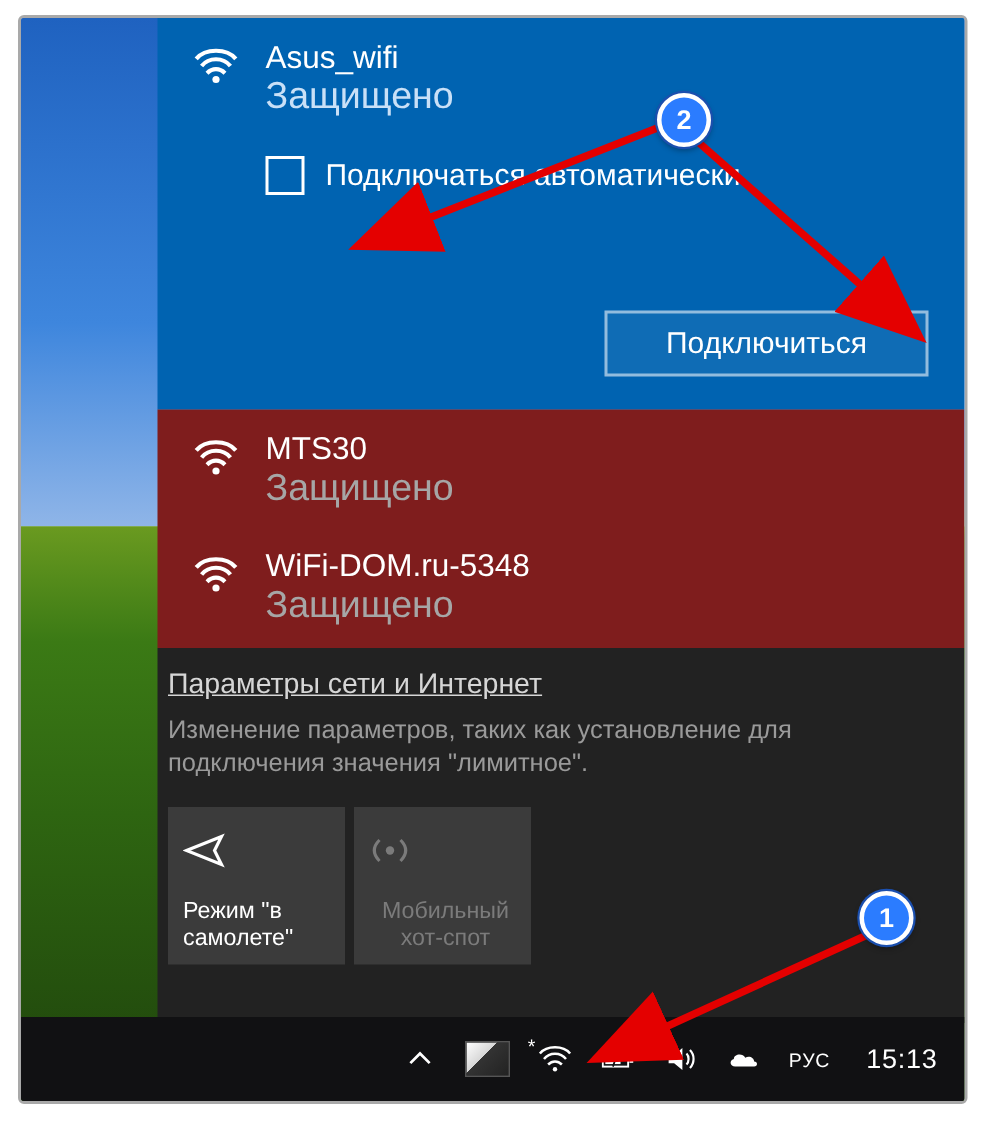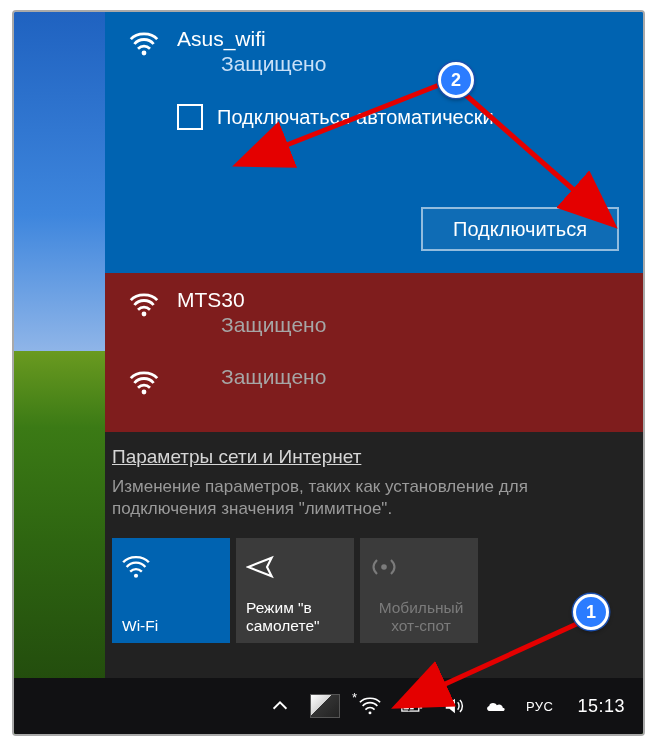--- a/index.html
+++ b/index.html
@@ -81,45 +81,44 @@
   .wifi-icon svg { width: 30px; height: 24px; display:block; }
   .net-block {
     flex: 1;
   }
   .net-name {
     font-size: 21px;
     font-weight: 400;
     line-height: 26px;
   }
   .net-sub {
-    font-size: 21px;
+    font-size: 25px;
     color: #c9e0f7;
     line-height: 24px;
-    margin-left: 44px;
   }
   .auto-row {
     display: flex;
     align-items: center;
     margin-top: 28px;
     margin-left: 48px;
     font-size: 20px;
   }
   .checkbox {
     width: 26px;
     height: 26px;
     border: 2px solid #fff;
     margin-right: 14px;
     box-sizing: border-box;
     flex: none;
   }
   .connect-btn {
     position: absolute;
     right: 24px;
     bottom: 22px;
-    width: 198px;
+    width: 216px;
     height: 44px;
     border: 2px solid rgba(255,255,255,0.55);
     background: rgba(255,255,255,0.06);
     color: #fff;
     font-size: 20px;
     display: flex;
     align-items: center;
     justify-content: center;
     box-sizing: border-box;
   }
@@ -295,42 +294,32 @@
         <div class="net-item other">
           <span class="wifi-icon">
             <svg viewBox="0 0 24 20">
                 <path d="M1 6 C6 0 18 0 23 6" stroke="#fff" stroke-width="2.3" fill="none"></path>
                 <path d="M4 10 C8 5 16 5 20 10" stroke="#fff" stroke-width="2.3" fill="none"></path>
                 <path d="M7 14 C10 11 14 11 17 14" stroke="#fff" stroke-width="2.3" fill="none"></path>
                 <circle cx="12" cy="17.5" r="2" fill="#fff"></circle>
               </svg>
           </span>
           <div class="net-block">
+            <div class="net-name">WiFi-DOM.ru-5348</div>
             <div class="net-sub">Защищено</div>
           </div>
         </div>
       </div>
     </div>
 
     <div class="footer">
       <a class="footer-link">Параметры сети и Интернет</a>
       <div class="footer-desc">Изменение параметров, таких как установление для подключения значения "лимитное".</div>
 
       <div class="tiles">
-        <div class="tile active">
-          <div class="tile-icon">
-            <svg viewBox="0 0 24 20">
-                <path d="M1 6 C6 0 18 0 23 6" stroke="#fff" stroke-width="2" fill="none"></path>
-                <path d="M4 10 C8 5 16 5 20 10" stroke="#fff" stroke-width="2" fill="none"></path>
-                <path d="M7 14 C10 11 14 11 17 14" stroke="#fff" stroke-width="2" fill="none"></path>
-                <circle cx="12" cy="17.5" r="1.8" fill="#fff"></circle>
-              </svg>
-          </div>
-          <div class="tile-label">Wi-Fi</div>
-        </div>
         <div class="tile">
           <div class="tile-icon">
             <svg viewBox="0 0 24 24">
                 <path d="M2 12 L22 4 L18 12 L22 20 Z" fill="none" stroke="#fff" stroke-width="1.8"></path>
               </svg>
           </div>
           <div class="tile-label">Режим "в самолете"</div>
         </div>
         <div class="tile disabled">
           <div class="tile-icon">

